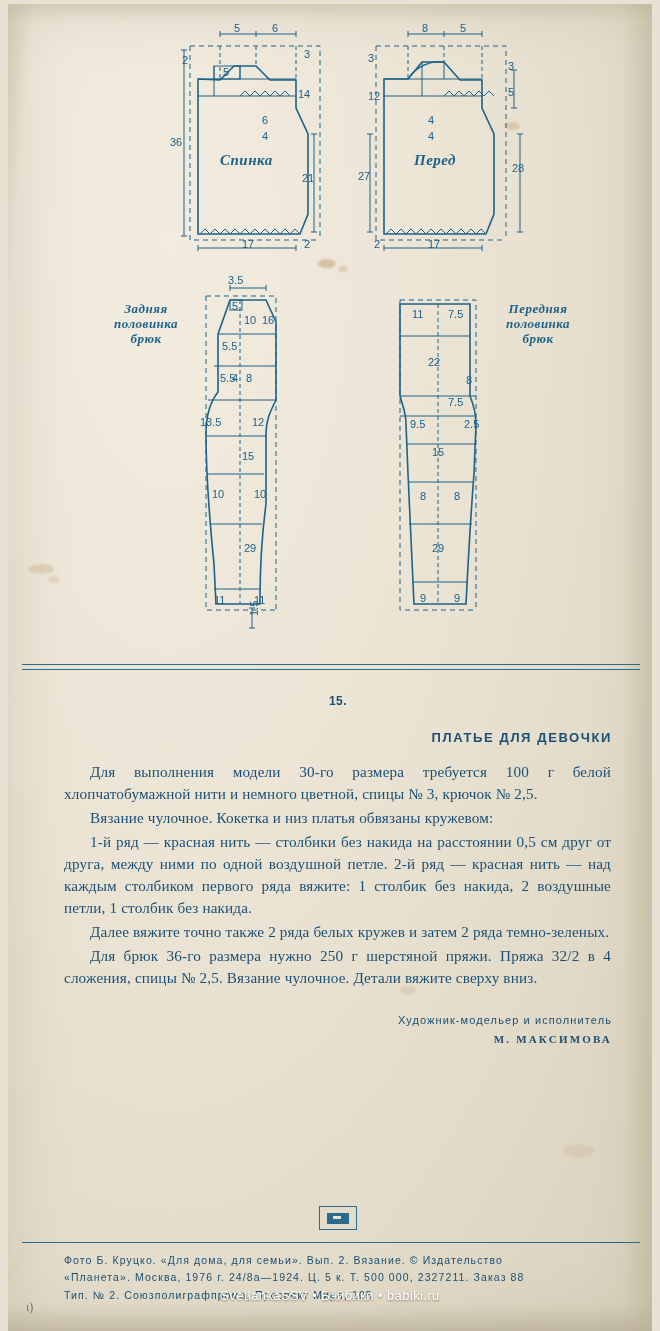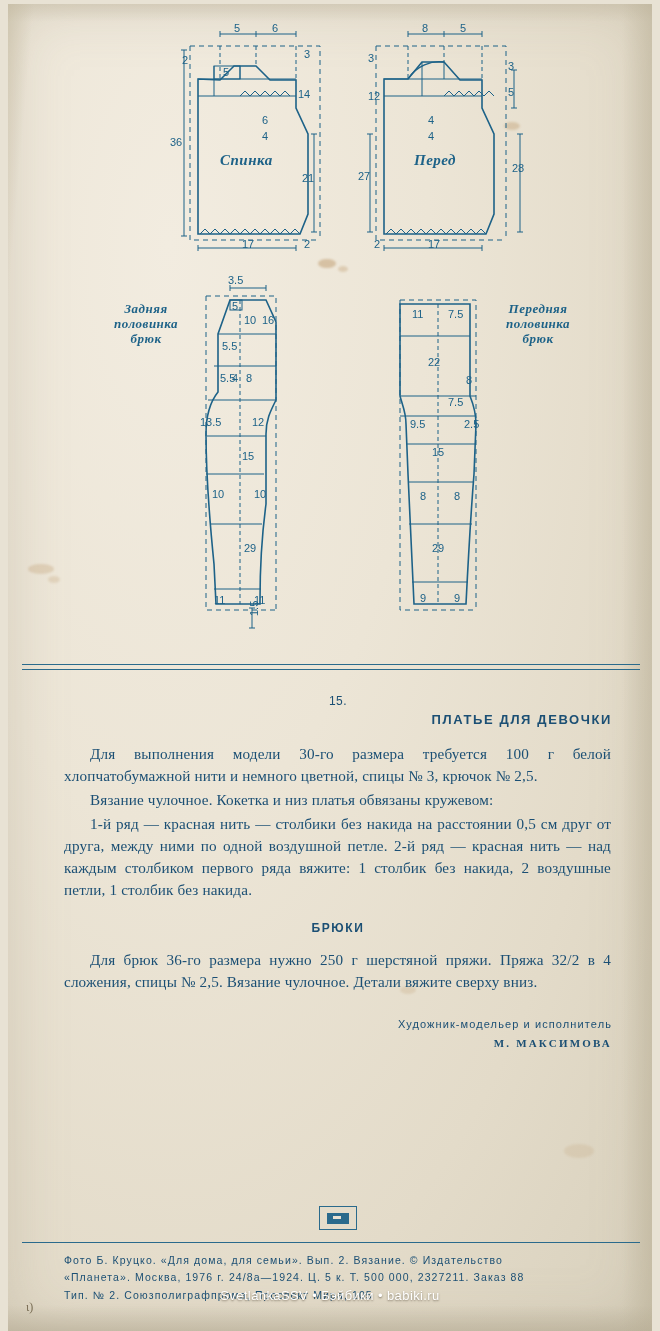--- a/index.html
+++ b/index.html
@@ -86,24 +86,24 @@
     position: absolute;
     left: 56px;
     top: 690px;
     width: 548px;
     color: #1b4f74;
     font-family: "Liberation Serif", serif;
   }
   .num-head {
     text-align: center;
     font-family: "Liberation Sans", sans-serif;
-    font-weight: normal;
+    font-weight: bold;
     font-size: 12px;
     letter-spacing: 0.5px;
-    margin-bottom: 4px;
+    margin-bottom: 22px;
     color: #1b4f74;
   }
   .title-head {
     text-align: right;
     font-family: "Liberation Sans", sans-serif;
     font-weight: bold;
     font-size: 13px;
     letter-spacing: 1.6px;
     margin-bottom: 16px;
     color: #1b4f74;
@@ -376,22 +376,22 @@
     <div class="divider" style="top:665px;"></div>
     <div class="divider" style="top:1238px;"></div>
 
     <div id="text-block">
       <div class="num-head">15.</div>
       <div class="title-head">ПЛАТЬЕ ДЛЯ ДЕВОЧКИ</div>
 
       <p class="body">Для выполнения модели 30-го размера требуется 100 г белой хлопчатобумажной нити и немного цветной, спицы № 3, крючок № 2,5.</p>
       <p class="body">Вязание чулочное. Кокетка и низ платья обвязаны кружевом:</p>
       <p class="body">1-й ряд — красная нить — столбики без накида на расстоянии 0,5 см друг от друга, между ними по одной воздушной петле. 2-й ряд — красная нить — над каждым столбиком первого ряда вяжите: 1 столбик без накида, 2 воздушные петли, 1 столбик без накида.</p>
-
-      <div class="sub-head">БРЮКИ</div>
+      <p class="body">Далее вяжите точно также 2 ряда белых кружев и затем 2 ряда темно-зеленых.</p>
+
       <p class="body">Для брюк 36-го размера нужно 250 г шерстяной пряжи. Пряжа 32/2 в 4 сложения, спицы № 2,5. Вязание чулочное. Детали вяжите сверху вниз.</p>
 
       <div class="signature">
         <div>Художник-модельер и исполнитель</div>
         <div class="sig2">М. МАКСИМОВА</div>
       </div>
     </div>
 
     <div id="printer-mark"></div>
 

